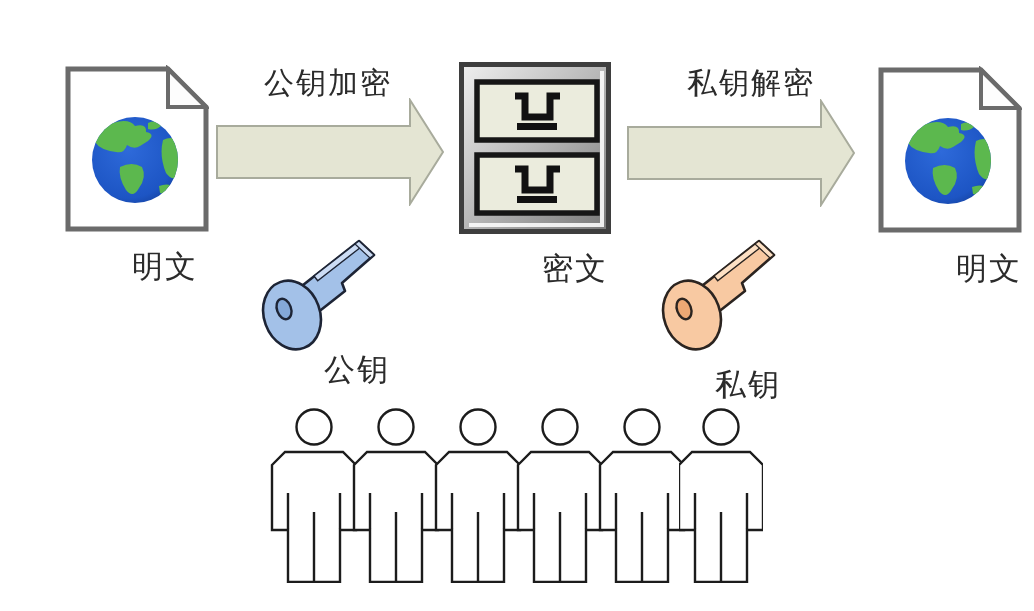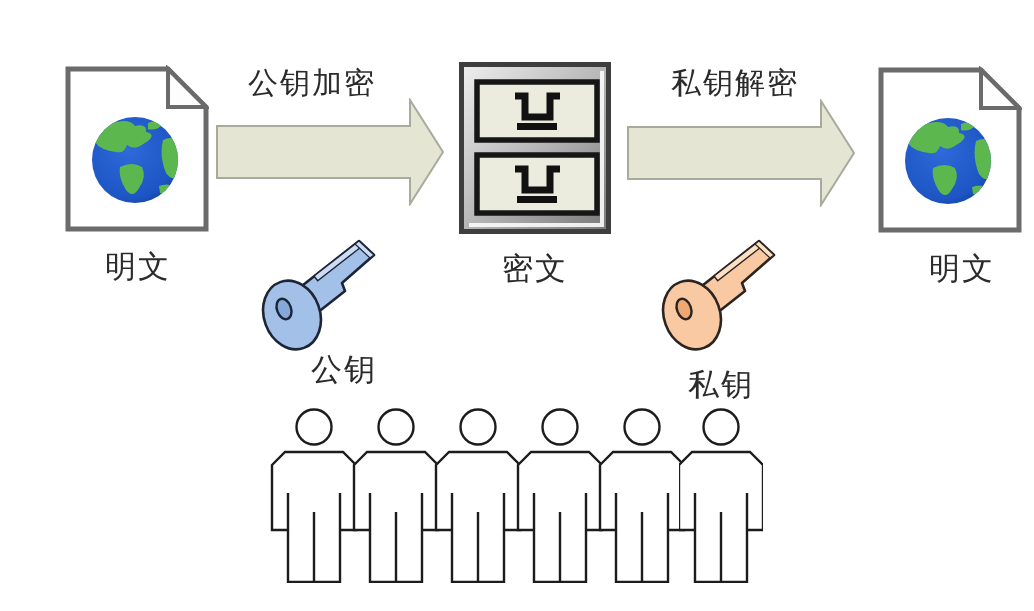--- a/index.html
+++ b/index.html
@@ -3,21 +3,21 @@
 <meta charset="utf-8">
 <style>
   html,body{margin:0;padding:0;background:#ffffff;}
   #canvas{
     position:relative;width:1034px;height:611px;background:#ffffff;overflow:hidden;
     font-family:"Liberation Serif","DejaVu Serif",serif;color:#2b2b2b;
   }
   .abs{position:absolute;}
   svg{overflow:visible;display:block;}
   .lbl{
-    position:absolute;text-align:center;font-size:31px;letter-spacing:2px;
+    position:absolute;text-align:right;font-size:31px;letter-spacing:2px;
     color:#2b2b2b;white-space:nowrap;line-height:1.1;
   }
   .lbl.arrow-lbl{font-size:30px;}
   
   .key{ --kb:#a3c1e8; --kh:#ccdcf4; --ko:#1d2435; --kd:#84a8d8; }
   .key-public{ --kb:var(--public-key-fill,#a3c1e8); --kh:var(--public-key-highlight,#ccdcf4); --kd:var(--public-key-hole,#84a8d8); --ko:#1d2435;}
   .key-private{ --kb:var(--private-key-fill,#f8c9a2); --kh:var(--private-key-highlight,#fde0c4); --kd:var(--private-key-hole,#eda874); --ko:#2b2420;}
   .arrow-poly{ fill:var(--arrow-fill,#e4e5d3); stroke:#a8ab9c; stroke-width:2; }
   .person-shape{ fill:#ffffff; stroke:#1c1c1c; stroke-width:2.4; }
 </style>
@@ -100,36 +100,36 @@
   <div class="lbl" style="left:78px;top:250px;width:120px">明文</div>
 
   <div class="lbl arrow-lbl" style="left:232px;top:66px;width:160px">公钥加密</div>
   <svg class="abs" style="left:215px;top:98px" width="230" height="108">
     <use href="#block-arrow"></use>
   </svg>
 
   <svg class="abs" style="left:459px;top:62px" width="152" height="172">
     <use href="#cabinet"></use>
   </svg>
-  <div class="lbl" style="left:475px;top:252px;width:120px">密文</div>
+  <div class="lbl" style="left:488px;top:252px;width:120px">密文</div>
 
   <div class="lbl arrow-lbl" style="left:655px;top:66px;width:160px">私钥解密</div>
   <svg class="abs" style="left:626px;top:99px" width="230" height="108">
     <use href="#block-arrow"></use>
   </svg>
 
   <svg class="abs" style="left:878px;top:66px" width="144" height="168">
     <use href="#doc"></use>
   </svg>
   <div class="lbl" style="left:902px;top:252px;width:120px">明文</div>
 
   <svg class="abs key key-public" style="left:258px;top:236px" width="124" height="116">
     <use href="#key"></use>
   </svg>
-  <div class="lbl" style="left:284px;top:353px;width:120px">公钥</div>
+  <div class="lbl" style="left:270px;top:353px;width:120px">公钥</div>
 
   <svg class="abs key key-private" style="left:658px;top:236px" width="124" height="116">
     <use href="#key"></use>
   </svg>
   <div class="lbl" style="left:661px;top:368px;width:120px">私钥</div>
 
   <svg class="abs" style="left:108px;top:405px" width="412" height="178" viewBox="0 0 412 178">
     <g id="public-users">
         <use href="#person" x="0"></use>
         <use href="#person" x="82"></use>

